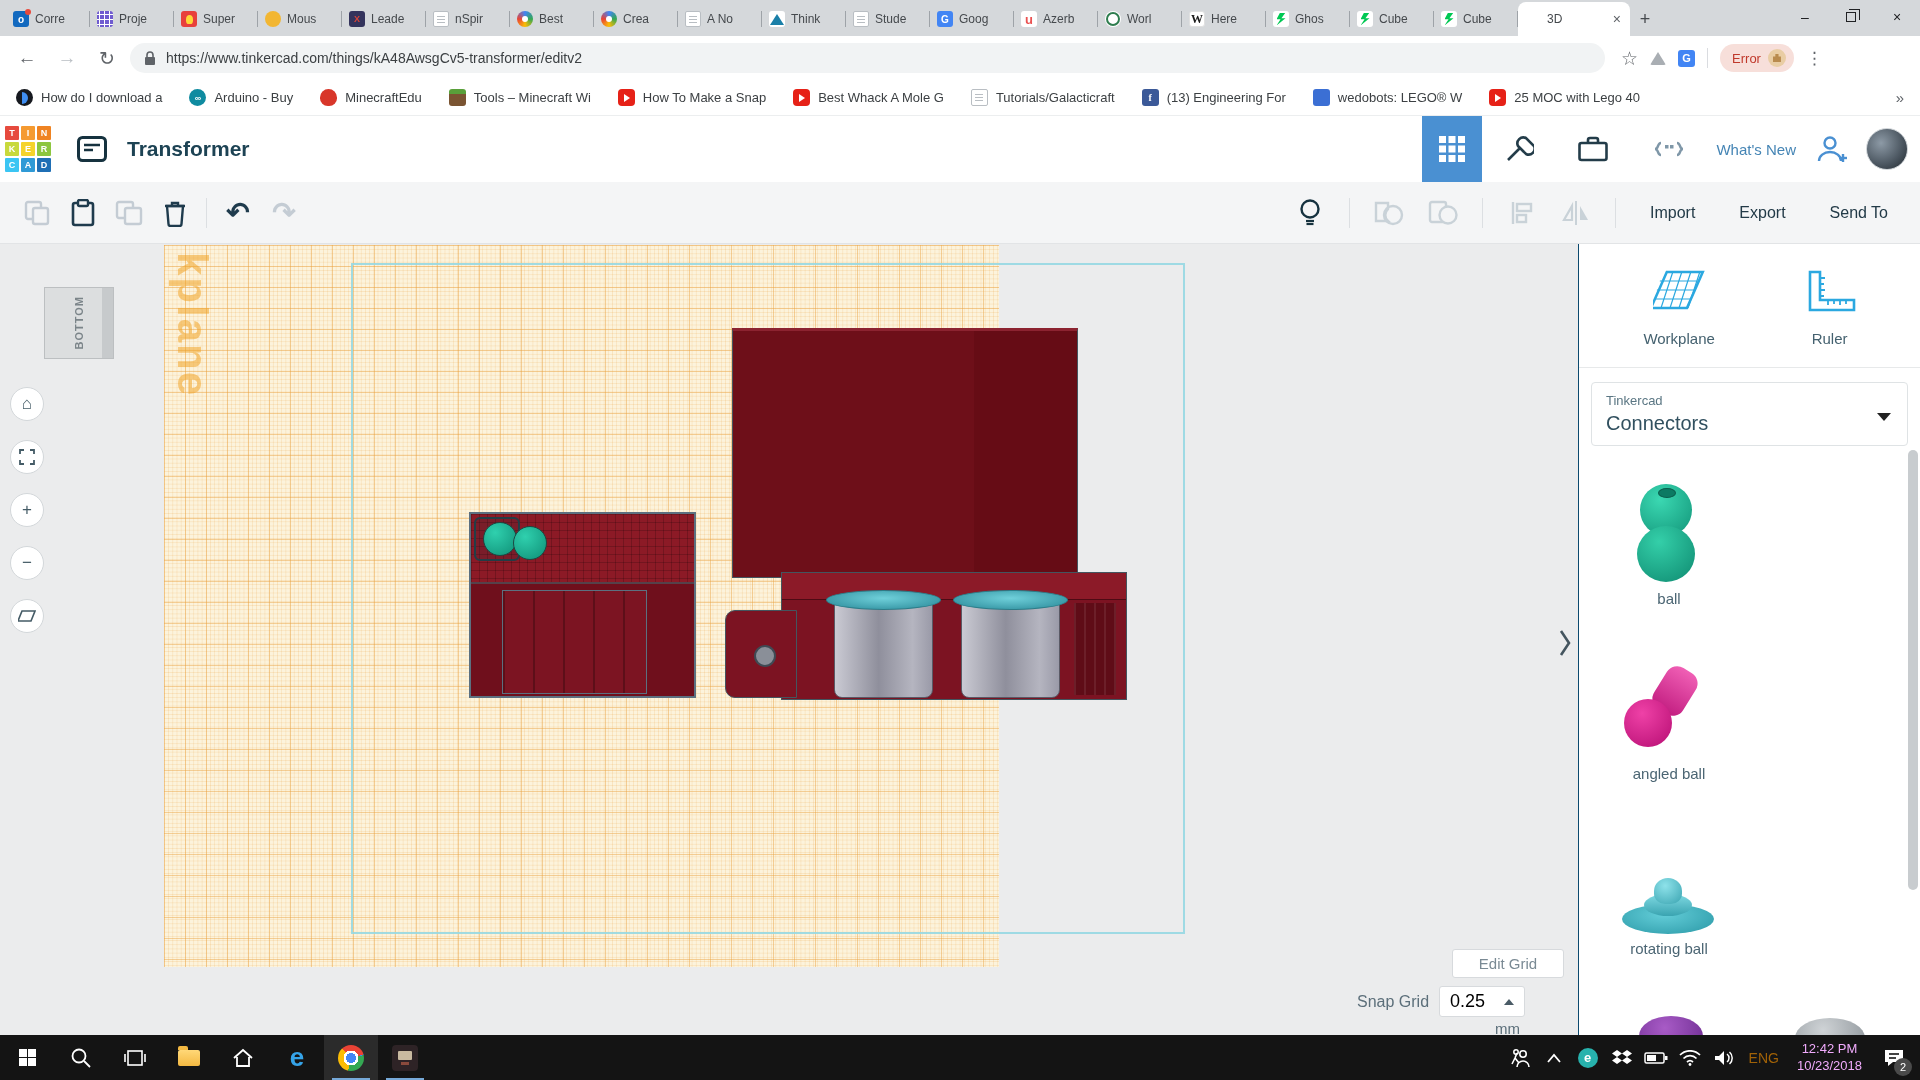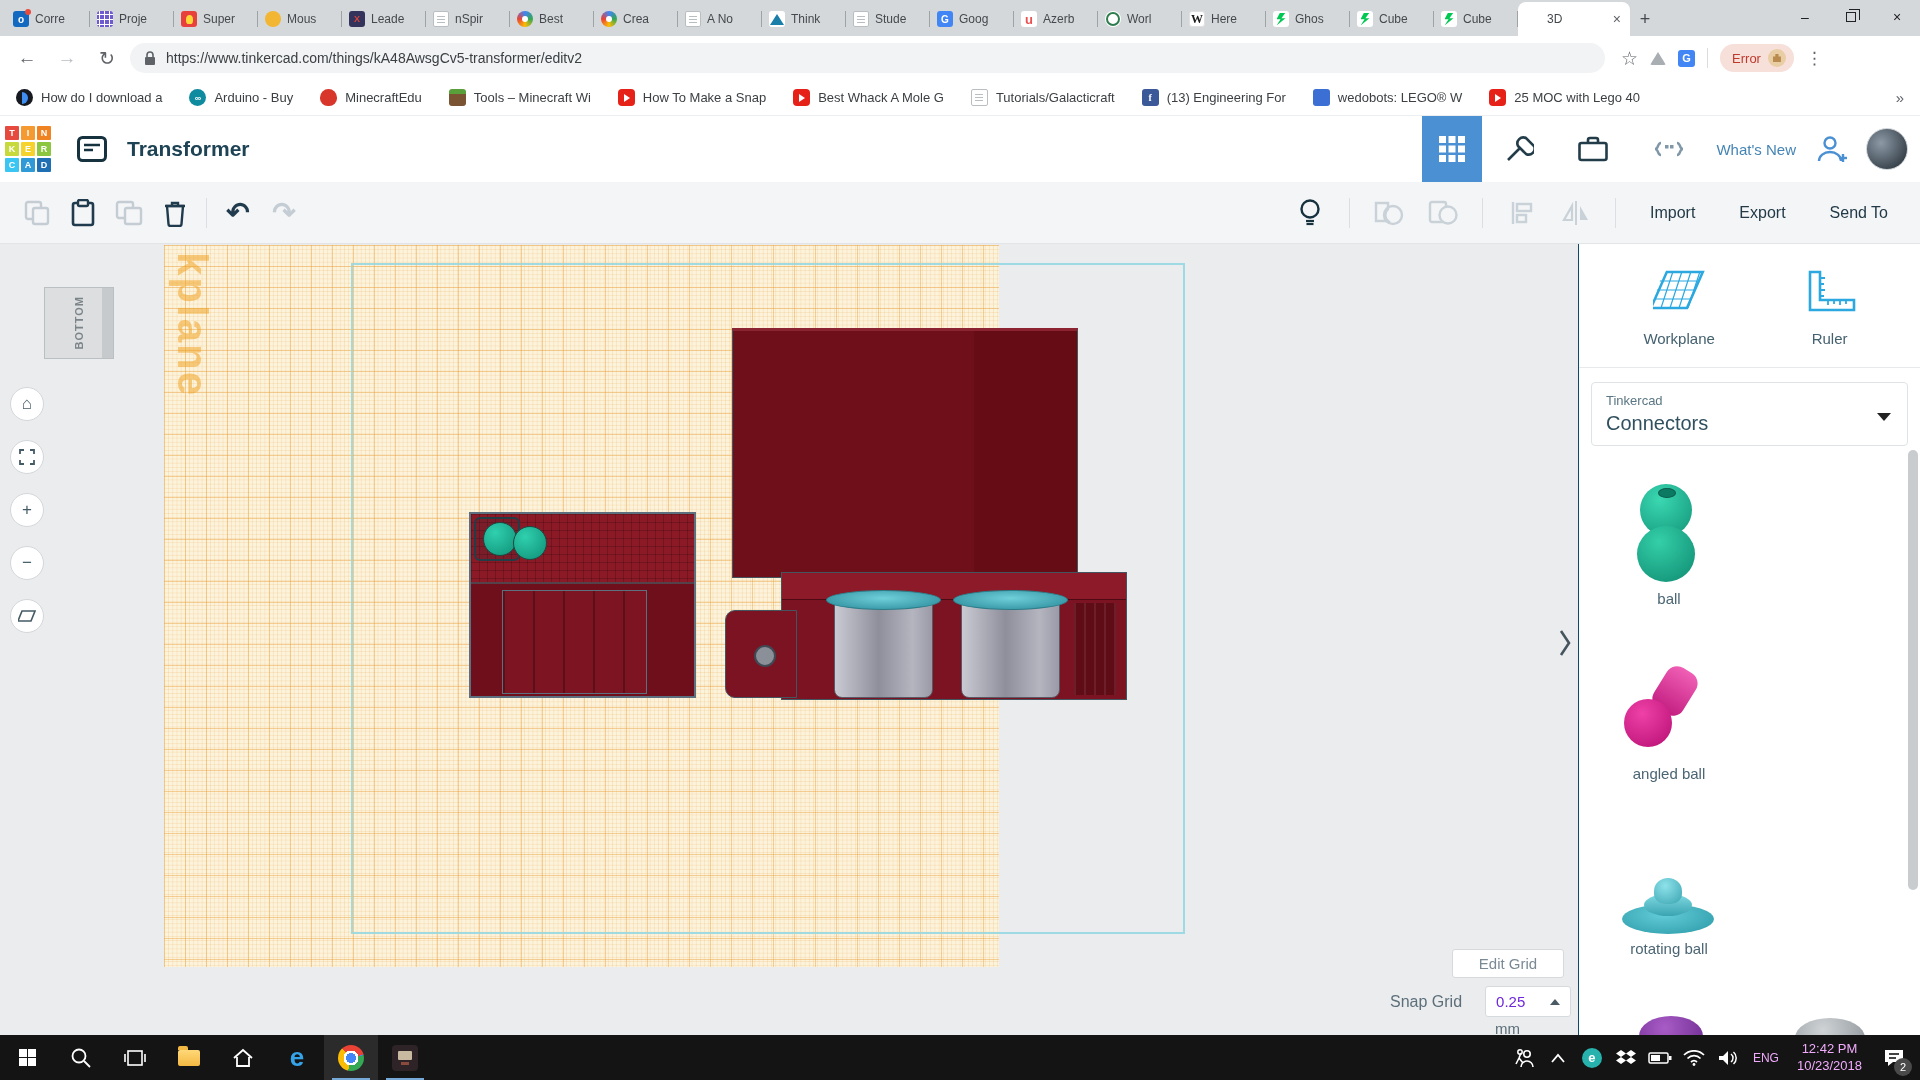--- a/index.html
+++ b/index.html
@@ -120,24 +120,24 @@
   .rp-chassis:before{content:"";position:absolute;left:0;top:0;width:100%;height:26px;background:#8c1a28;border-bottom:1px solid #4e0a14}
   .rp-ribs{position:absolute;right:10px;top:30px;width:42px;height:92px;background:#5f0c17;background-image:linear-gradient(90deg,rgba(255,255,255,.08) 2px,transparent 2px);background-size:10px 100%}
   .rp-tab{left:725px;top:366px;width:72px;height:88px;background:#7c1322;border:1px solid #44555f;border-radius:10px 0 0 10px}
   .rp-dot{left:754px;top:401px;width:22px;height:22px;border-radius:50%;background:#8a8f98;border:2px solid #3f4a54}
   .cyl{top:355px;width:99px;height:99px;background:linear-gradient(90deg,#cacad3 0,#8f8f9c 45%,#b5b5c0 80%,#9a9aa8);border-radius:4px 4px 8px 8px;border:1px solid #5a5a66}
   .cap{top:346px;width:115px;height:20px;border-radius:50%;background:radial-gradient(ellipse at 50% 40%,#6fd0da,#3a9aa8 75%);border:1px solid #2d7c88}
 
   .collapse{position:absolute;right:6px;top:384px;color:#44555f}
 
   .editgrid{position:absolute;left:1452px;top:705px;width:112px;height:29px;background:#fff;border:1px solid #d7dadd;border-radius:3px;display:flex;align-items:center;justify-content:center;font-size:15px;color:#7a8a94}
-  .snaprow{position:absolute;left:1390px;top:742px;display:flex;align-items:center;gap:23px}
+  .snaprow{position:absolute;left:1357px;top:742px;display:flex;align-items:center;gap:10px}
   .snaplabel{font-size:16px;color:#5c6f7a}
   .snapsel{width:86px;height:31px;background:#fff;border:1px solid #d7dadd;border-radius:3px;display:flex;align-items:center;padding:0 10px;gap:14px}
-  .snapval{font-size:15px;color:#6d28d9;flex:1}
+  .snapval{font-size:18px;color:#000000;flex:1}
   .tri-up{width:0;height:0;border-left:5px solid transparent;border-right:5px solid transparent;border-bottom:6px solid #4a5b66}
   .tri-down{width:0;height:0;border-left:7px solid transparent;border-right:7px solid transparent;border-top:8px solid #222}
   .snapunit{position:absolute;left:1495px;top:776px;font-size:15px;color:#5c6f7a}
 
   
   .panel{width:342px;background:#fff;border-left:1px solid #0c4a6e;position:relative}
   .ptools{display:flex;justify-content:space-around;padding:26px 20px 12px}
   .ptool{display:flex;flex-direction:column;align-items:center;gap:12px}
   .ptool-label{font-size:15px;color:#44616f}
   .pdivider{height:1px;background:#e7e9ea;margin:8px 0 0}
@@ -182,21 +182,21 @@
   .folder{width:22px;height:16px;background:linear-gradient(#ffd878,#f4b942);border-radius:2px;position:relative}
   .folder:before{content:"";position:absolute;left:0;top:-4px;width:10px;height:4px;background:#f4b942;border-radius:2px 2px 0 0}
   .edge-e{font-size:26px;color:#35a3e8;font-weight:bold}
   .chrome-ico{width:26px;height:26px;border-radius:50%;background:radial-gradient(circle,#4285f4 0 5px,#fff 5px 7.5px,transparent 7.5px),conic-gradient(from -45deg,#ea4335 0 33%,#4285f4 33% 34%,#34a853 34% 66%,#fbbc05 66% 100%)}
   .appdark{width:26px;height:26px;background:#2e2326;border-radius:4px;position:relative}
   .appdark:before{content:"";position:absolute;left:6px;top:6px;width:14px;height:9px;background:#c9b9a0;border-radius:1px}
   .appdark:after{content:"";position:absolute;left:9px;top:17px;width:8px;height:3px;background:#8a4a3c}
   .tray{margin-left:auto;display:flex;align-items:center;gap:4px;padding-right:6px}
   .tray-ico{width:30px;height:45px;display:flex;align-items:center;justify-content:center;color:#fff}
   .eset{width:20px;height:20px;border-radius:50%;background:#27b2ad;color:#fff;font-size:13px;font-weight:bold;display:flex;align-items:center;justify-content:center}
-  .lang{font-size:12px;color:#f0abfc;padding:0 6px}
+  .lang{font-size:14px;color:#a16207;padding:0 6px}
   .clock{font-size:13px;color:#f0abfc;text-align:center;line-height:1.3;padding:0 8px;white-space:nowrap}
   .notif{position:relative;width:40px;height:45px;display:flex;align-items:center;justify-content:center}
   .notif-badge{position:absolute;right:2px;bottom:4px;width:18px;height:18px;border-radius:50%;background:#4a4a4a;color:#fff;font-size:11px;display:flex;align-items:center;justify-content:center}
 </style>
 </head>
 <body>
 
 <div class="tabstrip">
   <div class="tab">
       <span class="fav fav-outlook">o</span>

